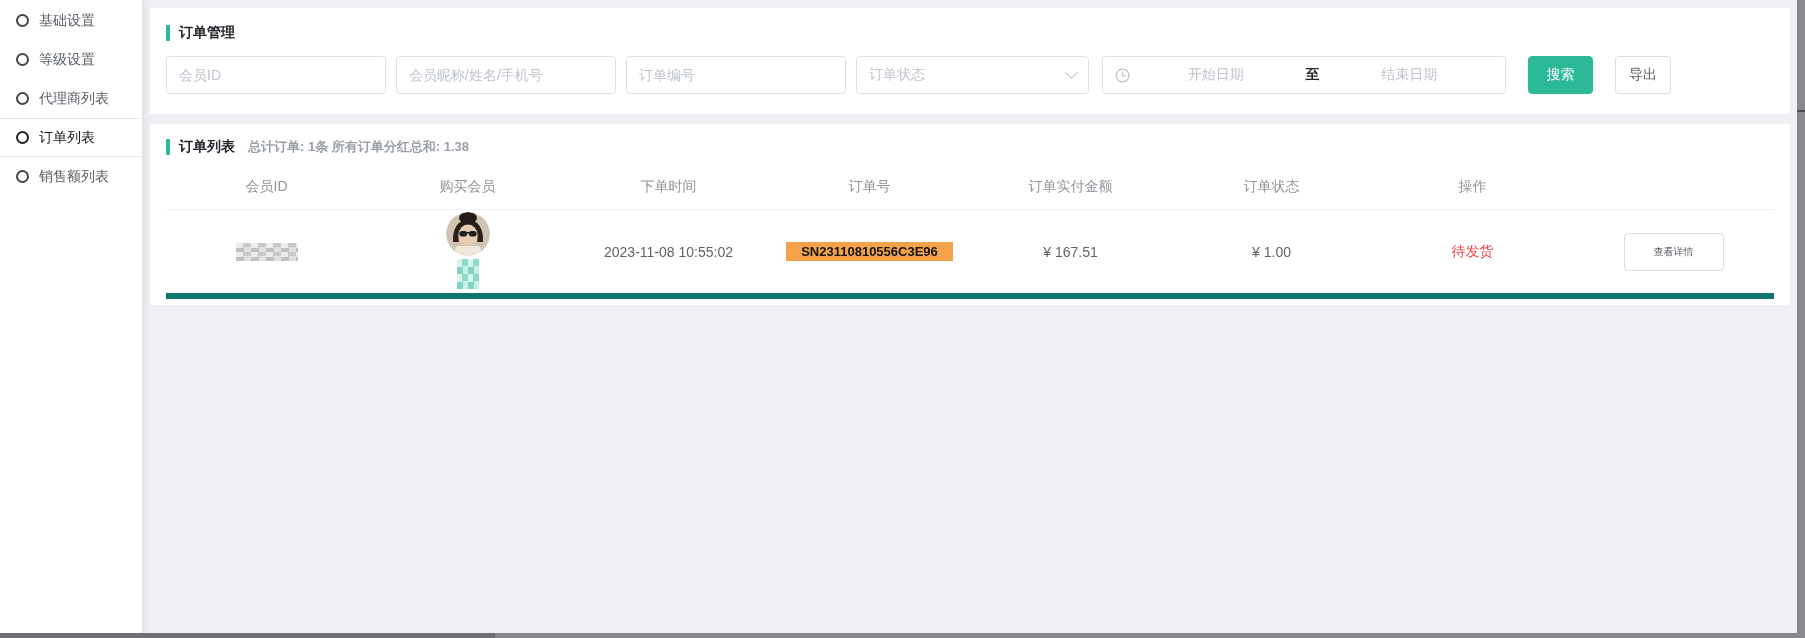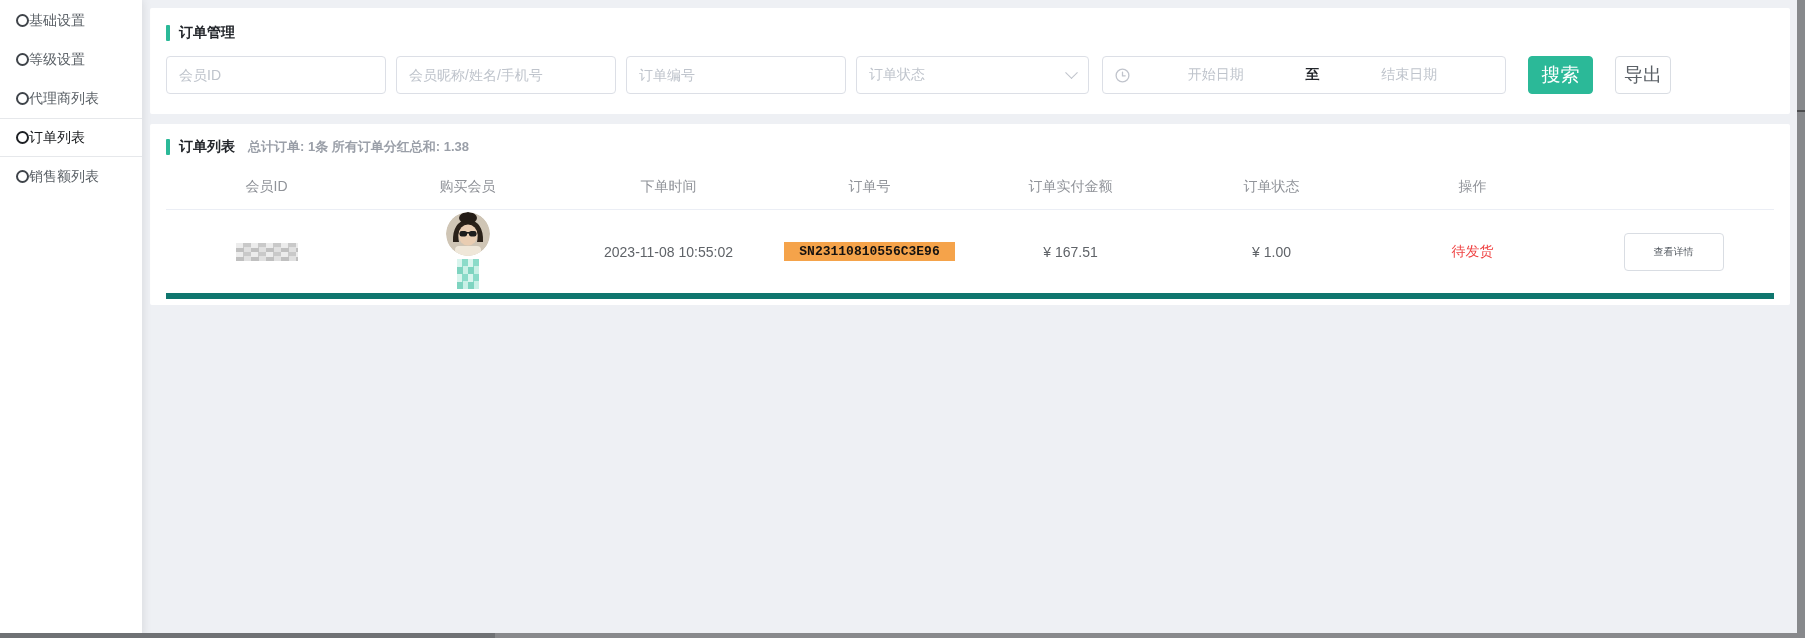--- a/index.html
+++ b/index.html
@@ -3,21 +3,21 @@
 <meta charset="utf-8">
 <style>
   * { margin:0; padding:0; box-sizing:border-box; }
   html,body { width:1805px; height:638px; }
   body { font-family:"Liberation Sans","DejaVu Sans",sans-serif; background:#eef0f4; overflow:hidden; }
   .app { position:relative; width:1805px; height:638px; overflow:hidden; }
 
   
   .sidebar { position:absolute; left:0; top:0; width:142px; height:100%; background:#fff;
              box-shadow:2px 0 8px rgba(0,0,0,.08); z-index:3; padding-top:1px; }
-  .menu-item { height:39px; display:flex; align-items:center; padding-left:16px;
+  .menu-item { height:39px; display:flex; align-items:center; gap:10px; padding-left:16px;
                font-size:14px; color:#5a6066; cursor:pointer; }
   .menu-item .bullet { width:13px; height:13px; border:2px solid #3f444a; border-radius:50%; flex:0 0 auto; }
   .menu-item.active { color:#17191c; border-top:1px solid #e6e8eb; border-bottom:1px solid #e6e8eb; }
   .menu-item.active .bullet { border-color:#1d2024; }
 
   
   .main { position:absolute; left:142px; top:0; right:0; bottom:0; padding:8px 15px 0 8px; }
   .card { background:#fff; border-radius:2px; }
   .card-filter { padding:16px 16px 20px 16px; margin-bottom:10px; }
   .sec-title { display:flex; align-items:center; gap:9px; }
@@ -34,21 +34,21 @@
             display:flex; align-items:center; justify-content:space-between; padding:0 12px;
             font-size:14px; color:#bfc4cc; background:#fff; cursor:pointer; }
   .chev { width:9px; height:9px; border-right:1.6px solid #c0c4cc; border-bottom:1.6px solid #c0c4cc;
           transform:rotate(45deg) translate(-2px,-2px); }
   .datepicker { height:38px; width:404px; border:1px solid #dcdfe6; border-radius:4px;
                 display:flex; align-items:center; padding:0 12px; font-size:14px; background:#fff; cursor:pointer; }
   .datepicker .ph { flex:1; text-align:center; color:#bfc4cc; }
   .datepicker .sep { color:#23262b; font-weight:bold; padding:0 6px; }
   .clock { flex:0 0 auto; margin-right:2px; }
 
-  .btn { height:38px; border-radius:4px; font-size:19px; cursor:pointer; border:1px solid transparent;
+  .btn { height:38px; border-radius:4px; font-size:14px; cursor:pointer; border:1px solid transparent;
          display:inline-flex; align-items:center; justify-content:center;
          font-family:"Liberation Sans","DejaVu Sans",sans-serif; }
   .btn-search { background:#2BB998; color:#fff; width:65px; margin-left:22px; border-color:#2BB998; }
   .btn-export { background:#fff; color:#5a6066; width:56px; margin-left:22px; border-color:#d9dde3; }
 
   
   .card-table { padding:14px 16px 6px 16px; }
   .table { margin-top:6px; }
   .thead, .trow { display:grid; grid-template-columns:repeat(8,1fr); }
   .thead .th { text-align:center; font-size:14px; color:#909399; padding:16px 0 13px 0; }
@@ -57,21 +57,21 @@
   .td { display:flex; align-items:center; justify-content:center; font-size:14px; color:#5f6368; }
   .td-member { flex-direction:column; padding:2px 0 4px 0; }
 
   .redact-gray { width:62px; height:18px;
     background:conic-gradient(#c9c9c9 25%, #e0e0e0 0 50%, #c0c0c0 0 75%, #ececec 0);
     background-size:15px 9px; }
   .avatar { width:44px; height:44px; border-radius:50%; overflow:hidden; flex:0 0 auto; }
   .redact-teal { width:22px; height:30px; margin-top:3px;
     background:conic-gradient(#8bdbc9 25%, #c9f0e6 0 50%, #7ed4c0 0 75%, #d9f5ee 0);
     background-size:11px 15px; }
-  .order-no { background:#F5A34A; color:#151210; font-weight:bold; font-size:13px; padding:2px 15px;font-family:Liberation Mono, monospace; }
+  .order-no { background:#F5A34A; color:#151210; font-weight:bold; font-size:13px; padding:2px 15px; }
   .status { color:#ef4444; }
   .btn-detail { width:100px; height:38px; background:#fff; border:1px solid #d9dde3; border-radius:4px;
                 color:#545a61; font-size:10px; cursor:pointer;
                 font-family:"Liberation Sans","DejaVu Sans",sans-serif; }
 
   
   .vscroll { position:absolute; right:0; top:0; width:8px; height:100%; background:#87898c; z-index:5; }
   .vscroll .notch { position:absolute; left:0; top:110px; width:100%; height:2px; background:#4c4d4f; }
   .hscroll { position:absolute; left:0; bottom:0; width:100%; height:5px; background:#88898c; z-index:6; }
   .hscroll .thumb { position:absolute; left:0; top:0; height:100%; width:495px; background:#6f7174; }

